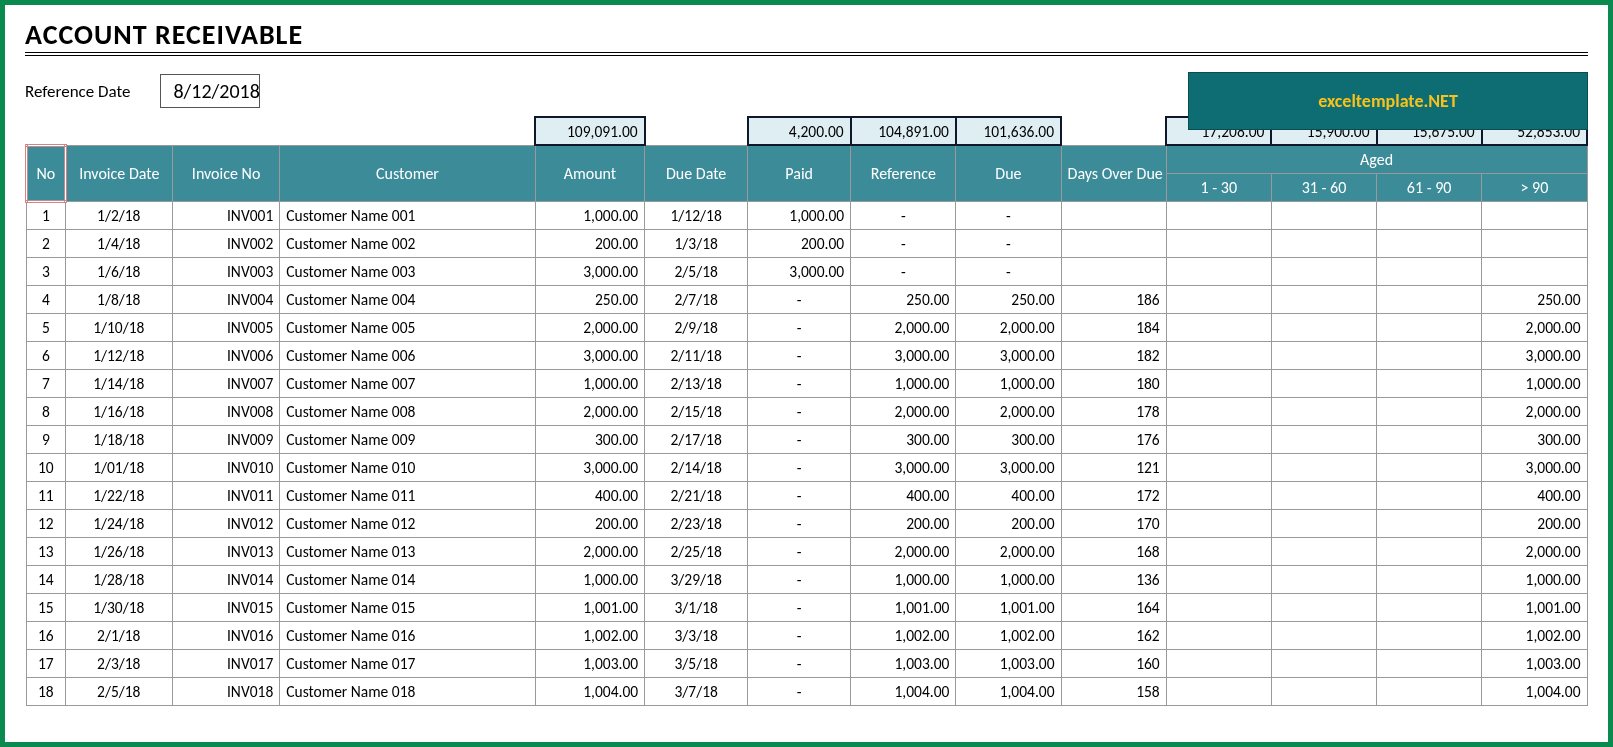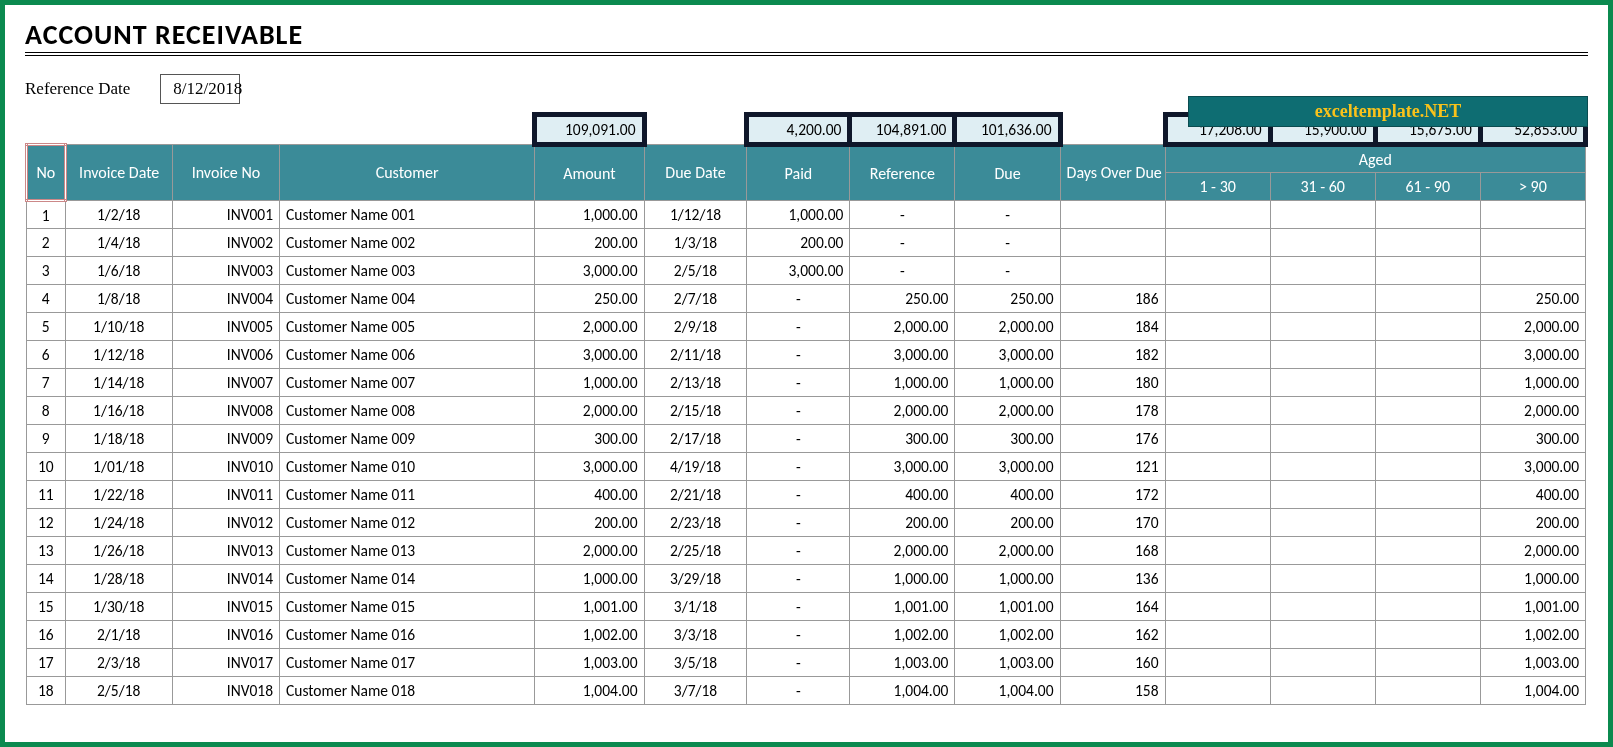--- a/index.html
+++ b/index.html
@@ -26,45 +26,43 @@
     border-top: 1px solid #000;
     border-bottom: 1px solid #000;
     height: 4px;
     margin-bottom: 18px;
   }
   .header-row {
     display: flex;
     align-items: center;
     position: relative;
     margin-bottom: 8px;
-    font-family: Liberation Serif, serif;
   }
   .ref-label {
     font-size: 17px;
     margin-right: 30px;
   }
   .ref-box {
     border: 1px solid #555;
     padding: 4px 12px;
-    font-size: 17px;
-    width: 80px;
+    font-size: 20px;
+    width: 100px;
   }
   .brand-banner {
     background: #0e6d72;
     border: 1px solid #0a4c50;
     color: #f9c21b;
     font-weight: bold;
     font-size: 18px;
     text-align: center;
-    padding: 4px 0;
+    padding: 17px 0;
     width: 400px;
     position: absolute;
     right: 0;
     top: -2px;
-    margin-top: 24px;
   }
   table {
     border-collapse: collapse;
     width: 100%;
     table-layout: fixed;
     font-size: 15.5px;
   }
   td, th {
     border: 1px solid #999;
     padding: 3px 6px;
@@ -75,21 +73,21 @@
   th {
     background: #3b8b98;
     color: #fff;
     font-weight: normal;
     text-align: center;
     font-size: 16px;
   }
   .sum-row td {
     background: #dfeef3;
     text-align: right;
-    border: 5px solid #0f172a;
+    border: 2px solid #0f172a;
     font-weight: normal;
     padding-right: 6px;
   }
   .sum-row td.blank {
     background: #fff;
     border: none;
   }
   .c-no { width: 36px; text-align: center;}
   .c-invdate { width: 100px; text-align: center;}
   .c-invno { width: 100px; text-align: right;}
@@ -318,21 +316,21 @@
         <td class="c-age"></td>
         <td class="c-age"></td>
         <td class="c-age">300.00</td>
       </tr>
       <tr>
         <td class="c-no">10</td>
         <td class="c-invdate">1/01/18</td>
         <td class="c-invno">INV010</td>
         <td class="c-cust">Customer Name 010</td>
         <td class="c-amount">3,000.00</td>
-        <td class="c-due">4/19/18</td>
+        <td class="c-due">2/14/18</td>
         <td class="c-paid" style="text-align: center;">-</td>
         <td class="c-rem">3,000.00</td>
         <td class="c-dueamt">3,000.00</td>
         <td class="c-days">121</td>
         <td class="c-age"></td>
         <td class="c-age"></td>
         <td class="c-age"></td>
         <td class="c-age">3,000.00</td>
       </tr>
       <tr>

